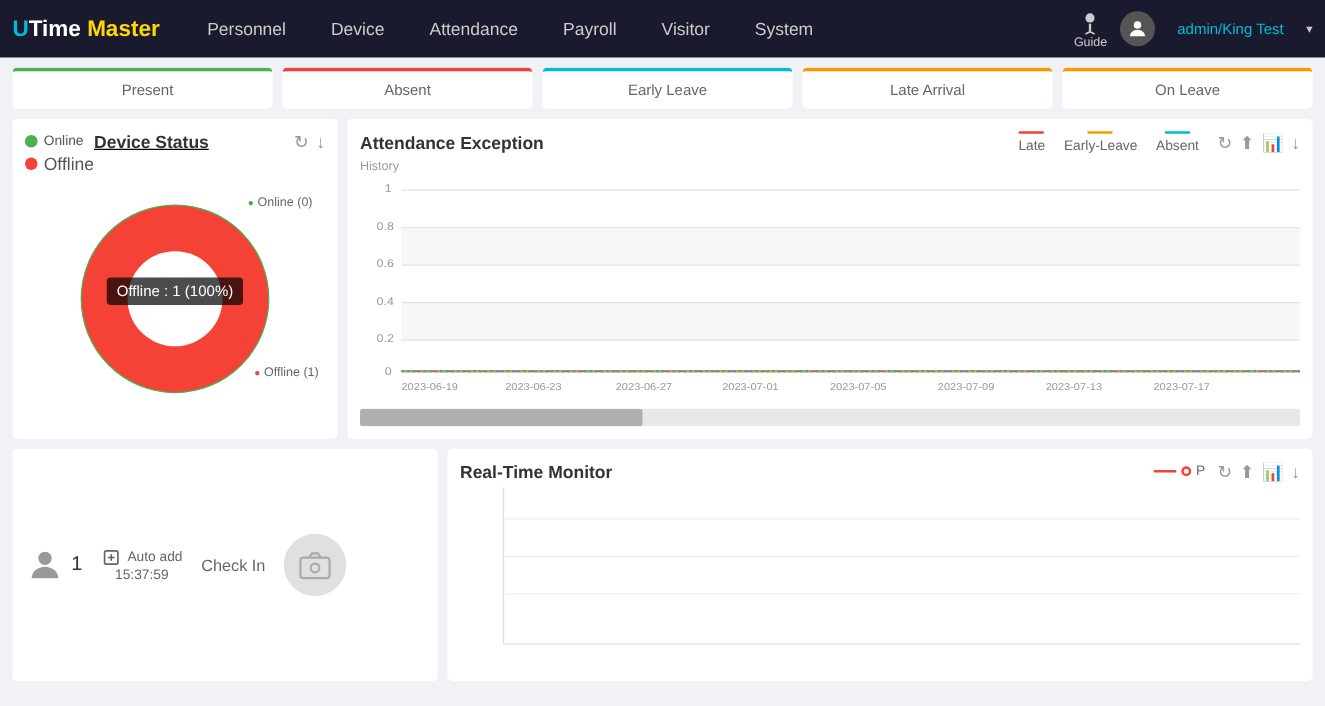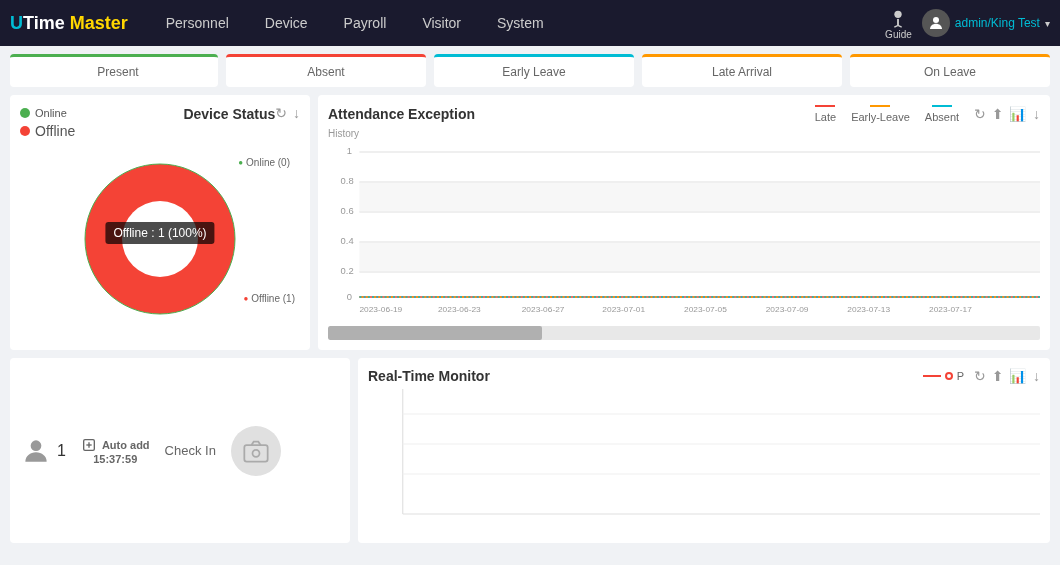--- a/index.html
+++ b/index.html
@@ -48,21 +48,21 @@
       color: #ccc;
       font-size: 11px;
       cursor: pointer;
       margin-left: 39px;
     }
     .user-info {
       color: #ccc;
       font-size: 12px;
       display: flex;
       align-items: center;
-      gap: 5px;
+      gap: 18px;
       cursor: pointer;
     }
     .user-avatar {
       width: 28px;
       height: 28px;
       border-radius: 50%;
       background: #555;
       display: flex;
       align-items: center;
       justify-content: center;
@@ -100,21 +100,21 @@
       display: flex;
       gap: 8px;
       padding: 0 10px 8px 10px;
     }
 
     
     .device-status-panel {
       background: white;
       border-radius: 4px;
       padding: 10px;
-      width: 300px;
+      width: 260px;
       min-height: 240px;
       position: relative;
     }
     .panel-title {
       font-size: 14px;
       font-weight: bold;
       color: #333;
     }
     .panel-actions {
       display: flex;
@@ -197,21 +197,20 @@
       display: flex;
       align-items: center;
       gap: 5px;
     }
     .user-count {
       font-size: 16px;
       color: #333;
     }
     .auto-add-area {
       text-align: center;
-      font-weight: bold;
     }
     .auto-add-label {
       font-size: 11px;
       color: #666;
     }
     .auto-add-time {
       font-size: 11px;
       color: #666;
     }
     .checkin-label {
@@ -286,20 +285,21 @@
 </head>
 <body>
 
 <div class="header">
   <div class="logo">
     <span class="logo-u">U</span><span class="logo-time">Time</span> <span class="logo-master">Master</span>
   </div>
   <nav class="nav">
     <div class="nav-item">Personnel</div>
     <div class="nav-item">Device</div>
+    <div class="nav-item">Attendance</div>
     <div class="nav-item">Payroll</div>
     <div class="nav-item">Visitor</div>
     <div class="nav-item">System</div>
   </nav>
   <div class="header-right">
     <div class="guide-btn">
       <svg width="22" height="22" viewBox="0 0 24 24" fill="none">
         <circle cx="12" cy="8" r="4" fill="#ccc"></circle>
         <rect x="11" y="13" width="2" height="7" fill="#ccc"></rect>
         <line x1="12" y1="20" x2="8" y2="22" stroke="#ccc" stroke-width="1.5"></line>
@@ -345,21 +345,21 @@
       <div style="display:flex;flex-direction:column;gap:4px;margin-top:2px;">
         <div class="legend-item">
           <div class="legend-dot online"></div>
           <span style="font-size:11px;color:#555;">Online</span>
         </div>
         <div class="legend-item">
           <div class="legend-dot offline"></div>
           <span style="font-size:14px;color:#555;">Offline</span>
         </div>
       </div>
-      <div style="text-align:right;flex:1;">
+      <div style="text-align:left;flex:1;text-decoration:underline;">
         <span class="panel-title">Device Status</span>
       </div>
       <div class="panel-actions">
         <span class="panel-action-icon">↻</span>
         <span class="panel-action-icon">↓</span>
       </div>
     </div>
 
     <div class="chart-area" style="position:relative;height:195px;">
       <svg width="200" height="195" viewBox="0 0 200 195">

